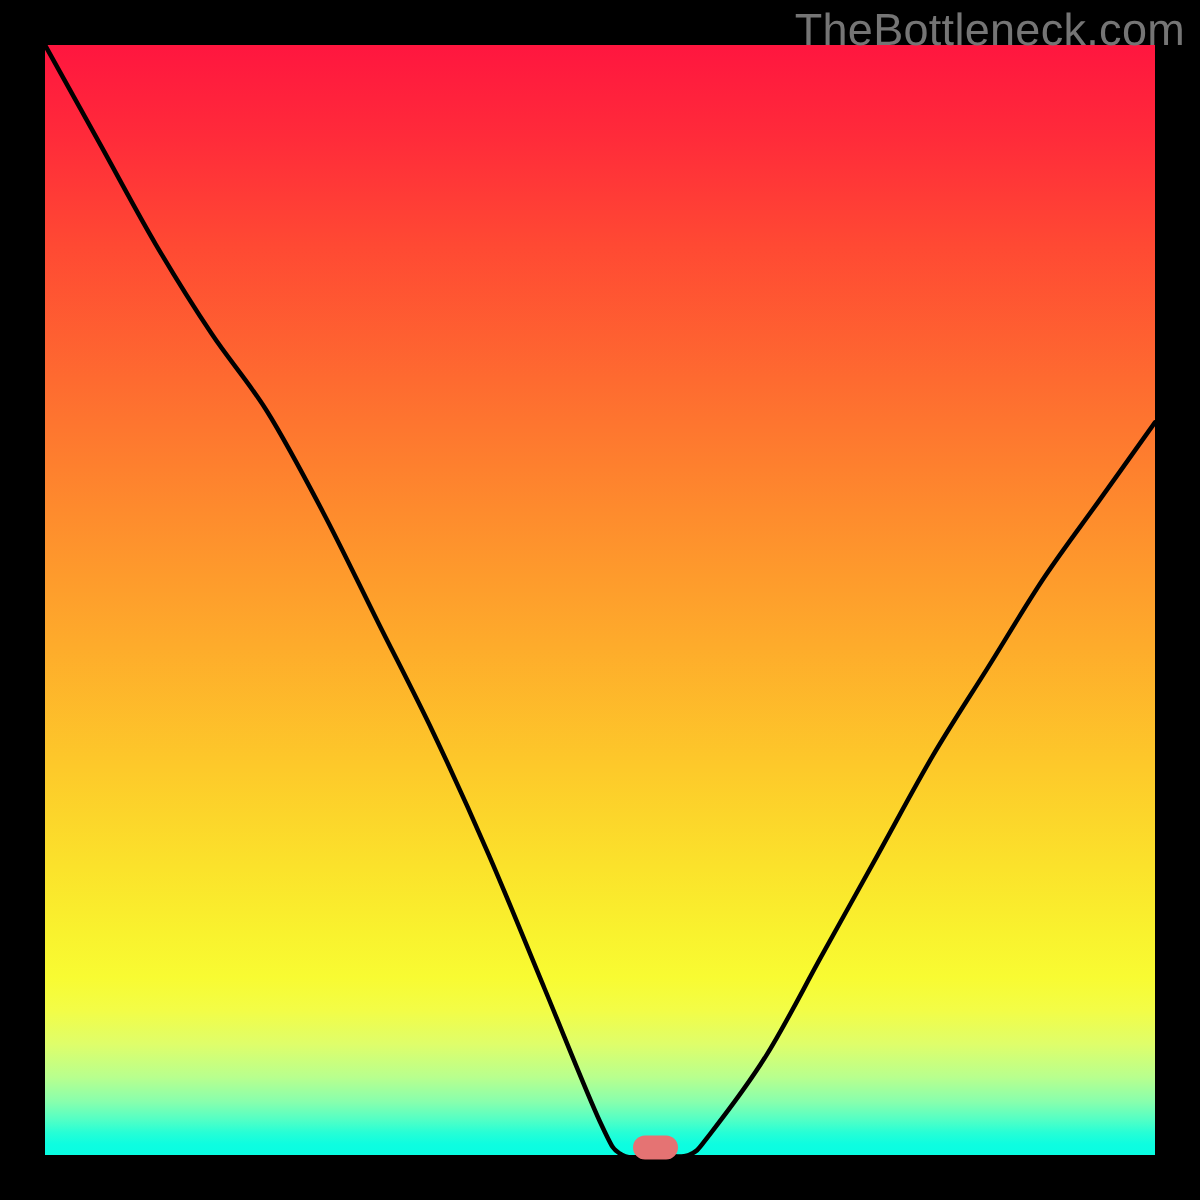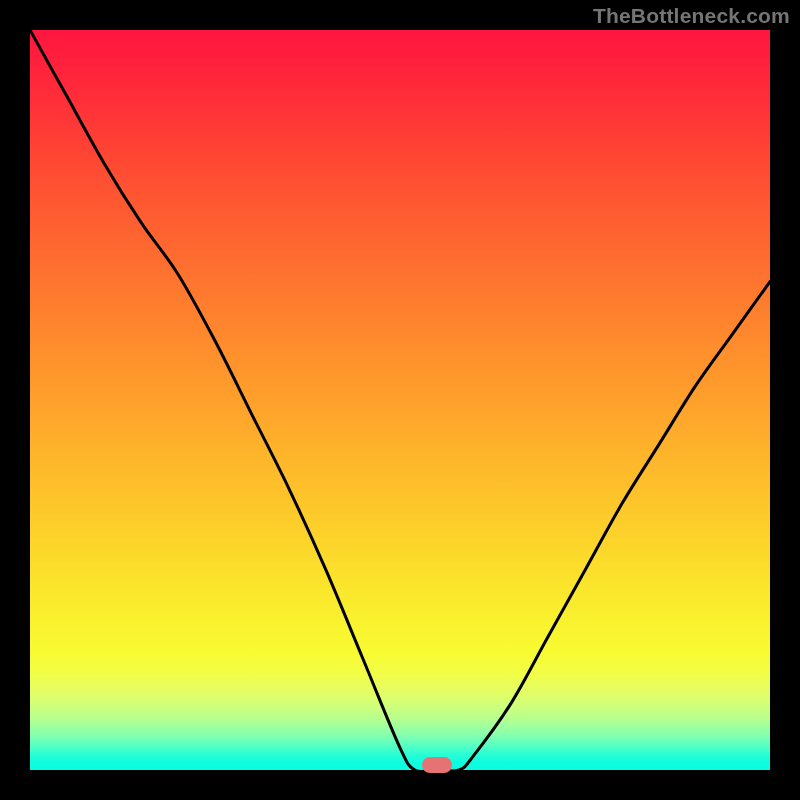--- a/index.html
+++ b/index.html
@@ -15,22 +15,22 @@
     position: relative;
     width: 800px;
     height: 800px;
     background: #000;
   }
   .watermark {
     position: absolute;
     top: 4px;
     right: 10px;
     color: #757575;
-    font-size: 21px;
-    font-weight: 700;
+    font-size: 30px;
+    font-weight: 400;
     letter-spacing: 0.2px;
     z-index: 5;
   }
   .plot {
     position: absolute;
     left: 30px;
     top: 30px;
     width: 740px;
     height: 740px;
     z-index: 1;

